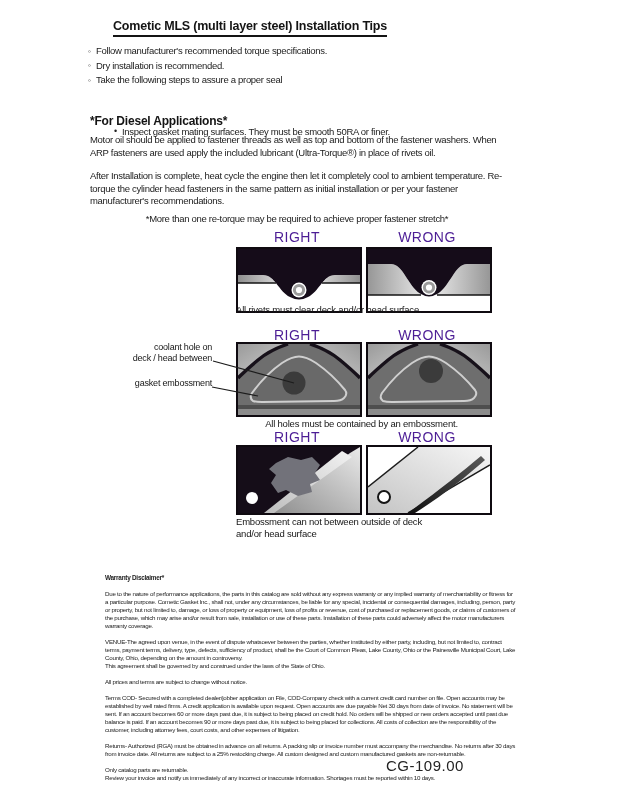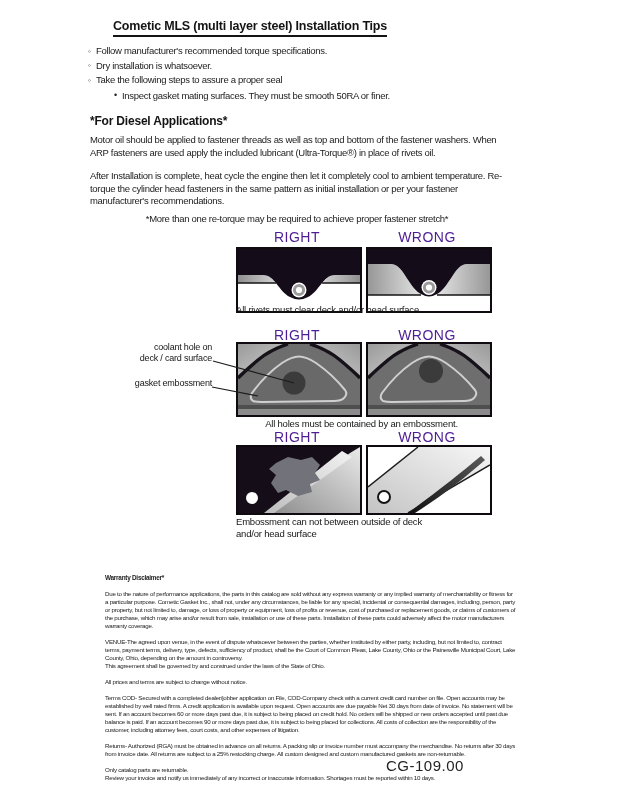--- a/index.html
+++ b/index.html
@@ -11,21 +11,21 @@
   
   .title{
     position:absolute; left:113px; top:19px;
     font-size:12.5px; font-weight:bold; letter-spacing:-0.2px;
     border-bottom:2px solid #141414; padding-bottom:2px; color:#141414;
   }
   
   .tips{position:absolute; left:88px; top:44px; width:478px; font-size:9.5px; letter-spacing:-0.3px;}
   .bullet{line-height:14px; white-space:nowrap;}
   .bullet .m{display:inline-block; width:8px; font-size:8px; vertical-align:0.5px; color:#222;}
-  .sub{margin-left:26px;}
+  .sub{margin-left:26px;margin-top:36px;}
   .sub .m{font-size:9px;}
   
   .diesel-h{position:absolute; left:90px; top:114px; font-size:12px; font-weight:bold; letter-spacing:-0.2px; color:#141414;}
   .bodytxt{position:absolute; left:90px; width:414px; font-size:9.5px; letter-spacing:-0.3px; line-height:12.5px; color:#1b1b1b;}
   .p1{top:134px;} .p2{top:170px;} .note{top:213px;text-align:center;}
   
   .dlabel{position:absolute; width:122px; text-align:center; font-size:14px; letter-spacing:0.5px; color:#4c1d95;}
   .panel{position:absolute; display:block; border:2.5px solid #0f0a10; background:#fff;}
   .cap{position:absolute; font-size:9.5px; letter-spacing:-0.2px; line-height:11.5px; color:#161616;}
   .callout{position:absolute; left:110px; width:102px; text-align:right; font-size:9px; letter-spacing:-0.2px; line-height:11px; color:#161616;}
@@ -40,21 +40,21 @@
 </style>
 </head>
 <body>
 
 <div class="page">
 
   <div class="title">Cometic MLS (multi layer steel) Installation Tips</div>
 
   <div class="tips">
     <div class="bullet"><span class="m">◦</span><span>Follow manufacturer's recommended torque specifications.</span></div>
-    <div class="bullet"><span class="m">◦</span><span>Dry installation is whatsoever.</span></div>
+    <div class="bullet"><span class="m">◦</span><span>Dry installation is recommended.</span></div>
     <div class="bullet"><span class="m">◦</span><span>Take the following steps to assure a proper seal</span></div>
     <div class="bullet sub"><span class="m">•</span><span>Inspect gasket mating surfaces.  They must be smooth 50RA or finer.</span></div>
   </div>
 
   <div class="diesel-h">*For Diesel Applications*</div>
   <div class="bodytxt p1">Motor oil should be applied to fastener threads as well as top and bottom of the fastener washers. When ARP fasteners are used apply the included lubricant (Ultra-Torque®) in place of rivets oil.</div>
   <div class="bodytxt p2">After Installation is complete, heat cycle the engine then let it completely cool to ambient temperature. Re-torque the cylinder head fasteners in the same pattern as initial installation or per your fastener manufacturer's recommendations.</div>
   <div class="bodytxt note">*More than one re-torque may be required to achieve proper fastener stretch*</div>
 
   <div class="dlabel" style="left:236px; top:229px;">RIGHT</div>
@@ -99,21 +99,21 @@
     <circle cx="61" cy="38.5" r="7.5" fill="#ffffff"></circle>
     <circle cx="61" cy="38.5" r="4.6" fill="#ffffff" stroke="#9b9b9b" stroke-width="3"></circle>
   </svg>
 
   <div class="cap" style="left:236px; top:304px;">All rivets must clear deck and/or head surface.</div>
 
   <div class="dlabel" style="left:236px; top:327px;">RIGHT</div>
   <div class="dlabel" style="left:366px; top:327px;">WRONG</div>
 
   <div class="callout" style="top:342px;">coolant hole on</div>
-  <div class="callout" style="top:353px;">deck / card surface</div>
+  <div class="callout" style="top:353px;">deck / head between</div>
   <div class="callout" style="top:378px;">gasket embossment</div>
 
   <svg class="leader" width="180" height="62" viewBox="0 0 180 62">
     <line x1="93" y1="21" x2="174" y2="43" stroke="#1c1c1c" stroke-width="1.1"></line>
     <line x1="92" y1="47" x2="138" y2="56" stroke="#1c1c1c" stroke-width="1.1"></line>
   </svg>
 
   <svg class="panel" style="left:236px; top:342px;" width="122" height="71" viewBox="0 0 122 71">
     <defs>
       <linearGradient id="cg1" x1="0" y1="0" x2="1" y2="1">

